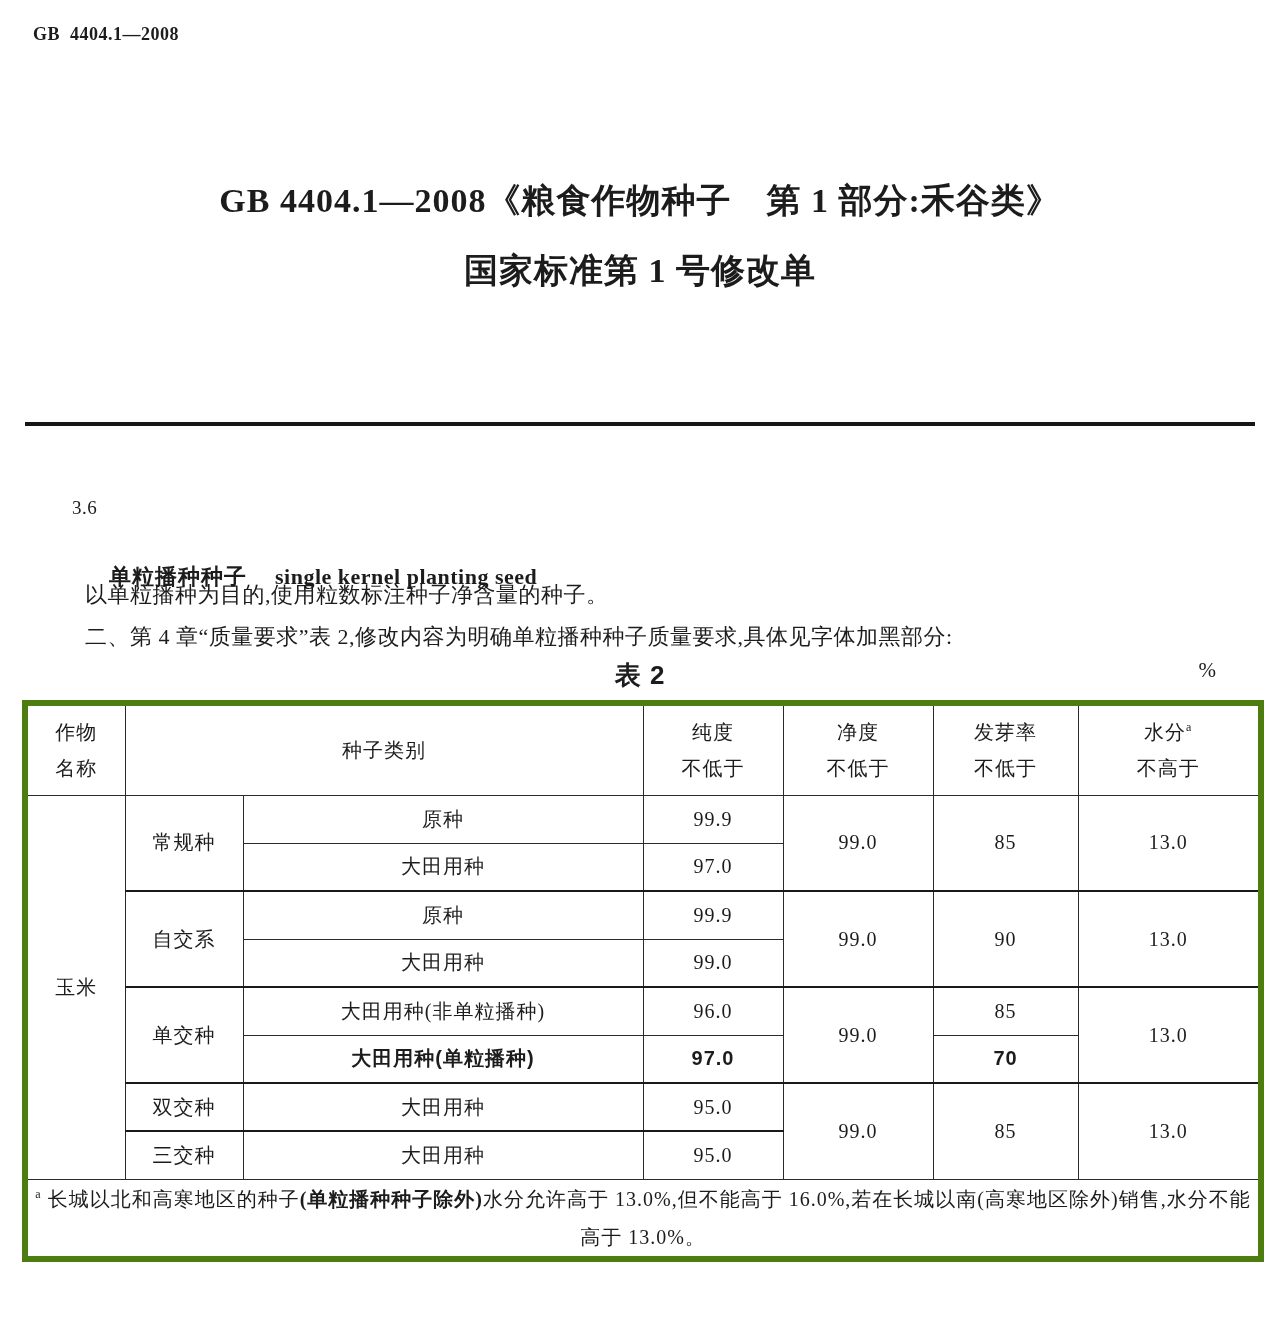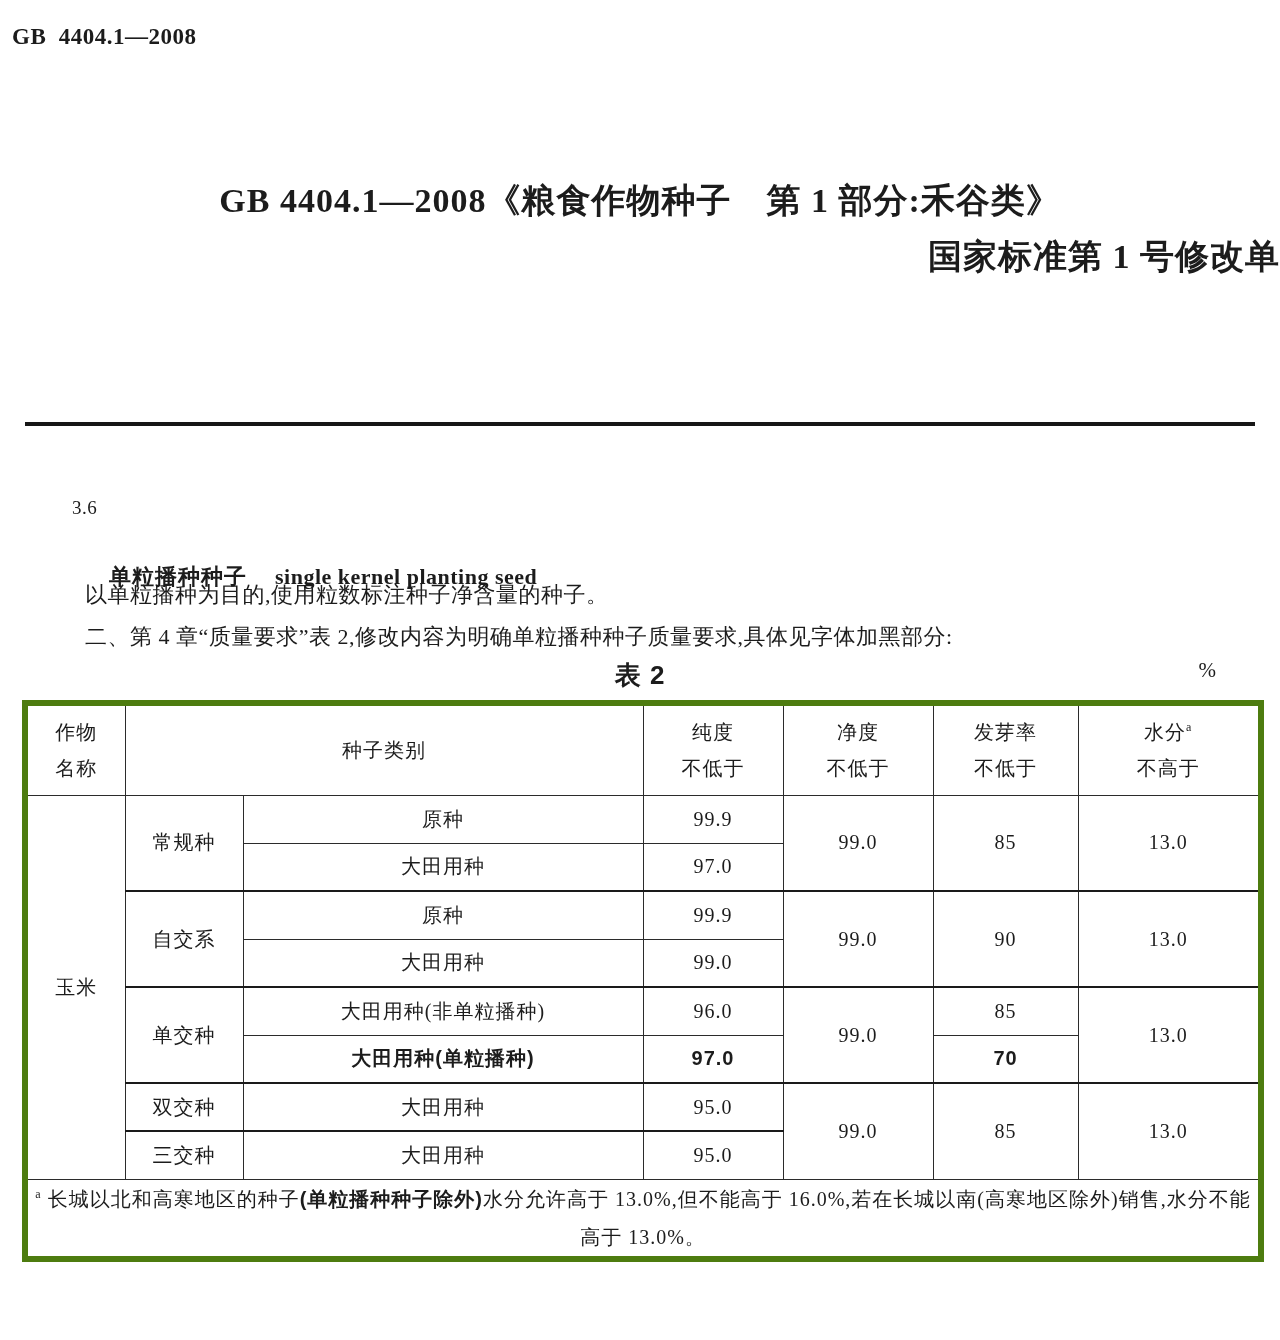--- a/index.html
+++ b/index.html
@@ -10,38 +10,38 @@
     position: relative;
     width: 1280px;
     height: 1340px;
     background: #ffffff;
     margin: 0 auto;
     overflow: hidden;
   }
 
   .doc-code {
     position: absolute;
-    left: 12px; top: 24px;
-    font-size: 23px;
+    left: 33px; top: 24px;
+    font-size: 18px;
     font-weight: 700;
     white-space: pre;
     letter-spacing: 0.5px;
   }
 
   .title-line1, .title-line2 {
     position: absolute;
     left: 0; width: 1280px;
     text-align: center;
     font-weight: 700;
     font-size: 34px;
     white-space: pre;
     letter-spacing: 1px;
   }
   .title-line1 { top: 178px; }
-  .title-line2 { top: 234px; text-align: right; }
+  .title-line2 { top: 248px; }
 
   .rule {
     position: absolute;
     left: 25px; top: 422px;
     width: 1230px; height: 4px;
     background: #161616;
   }
 
   .body-text {
     position: absolute;
@@ -113,21 +113,21 @@
   tfoot td {
     border-top: 2px solid #1a1a1a;
     text-align: left;
     padding: 20px 48px 22px 58px;
     font-size: 20px;
     line-height: 38px;
     letter-spacing: 0.5px;
     height: auto;
   }
   tfoot .fn-bold {
-    font-family: Liberation Sans, sans-serif;
+    font-family: Liberation Serif, serif;
     font-weight: 700;
   }
   tfoot sup { margin-right: 6px; }
 </style>
 </head>
 <body>
 
 <div class="page">
 
   <div class="doc-code">GB  4404.1—2008</div>

